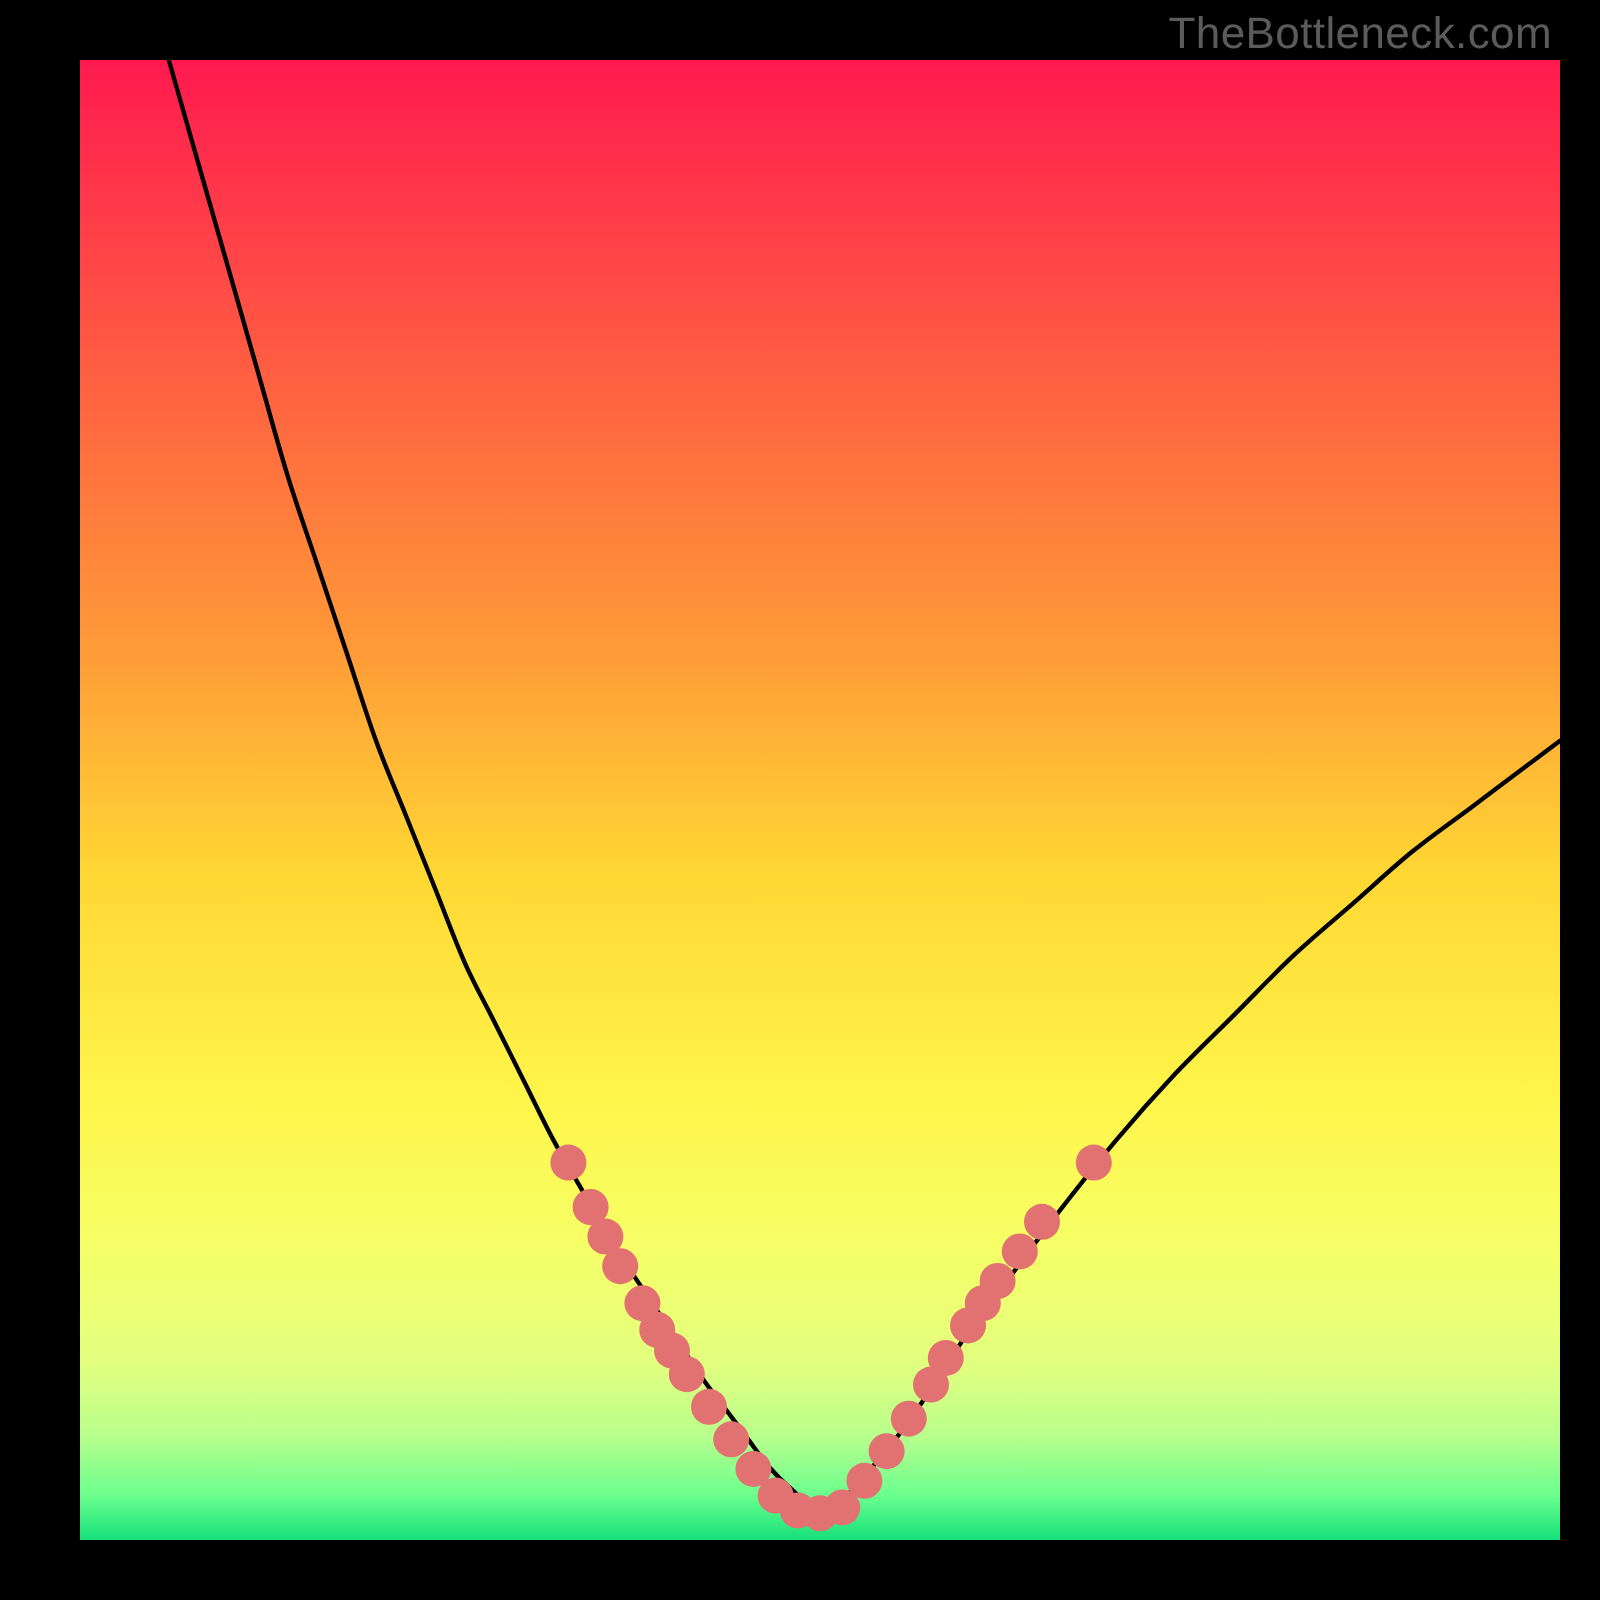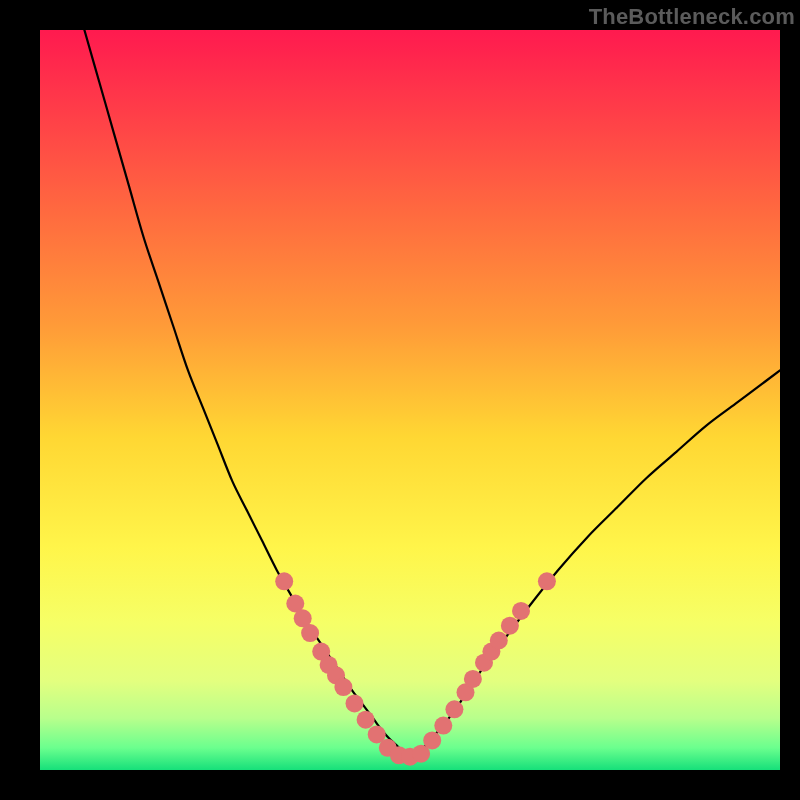--- a/index.html
+++ b/index.html
@@ -15,24 +15,24 @@
     position: absolute;
     top: 0;
     left: 0;
     width: 800px;
     height: 800px;
     background: #000;
   }
   .watermark {
     position: absolute;
     top: 4px;
-    right: 5px;
+    right: 24px;
     color: #5b5b5b;
     font-size: 22px;
-    font-weight: 700;
+    font-weight: 400;
     letter-spacing: 0.2px;
     z-index: 50;
   }
   .plot-area {
     position: absolute;
     left: 40px;
     top: 30px;
     width: 740px;
     height: 740px;
     overflow: visible;

